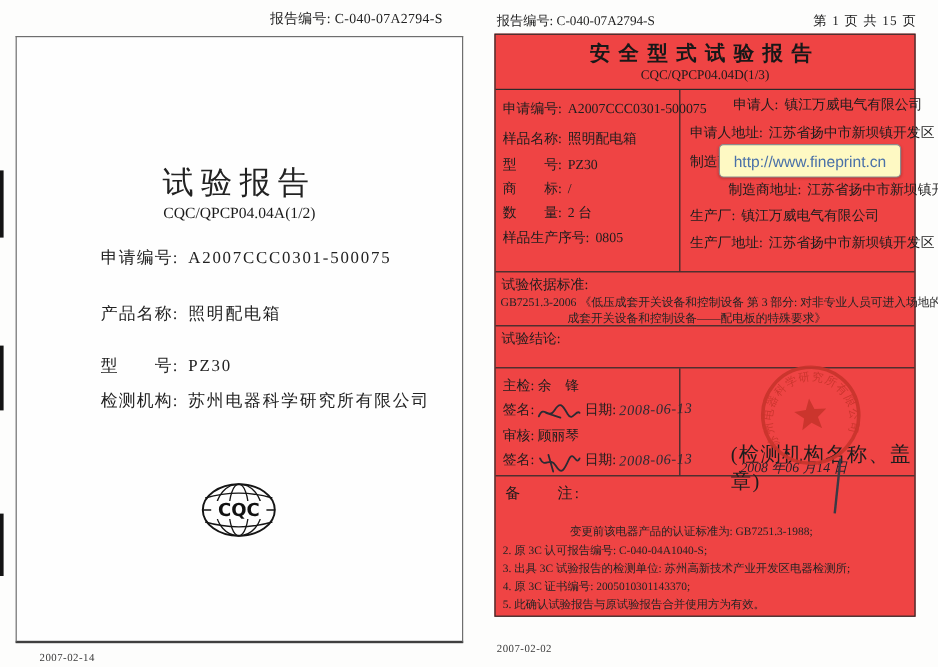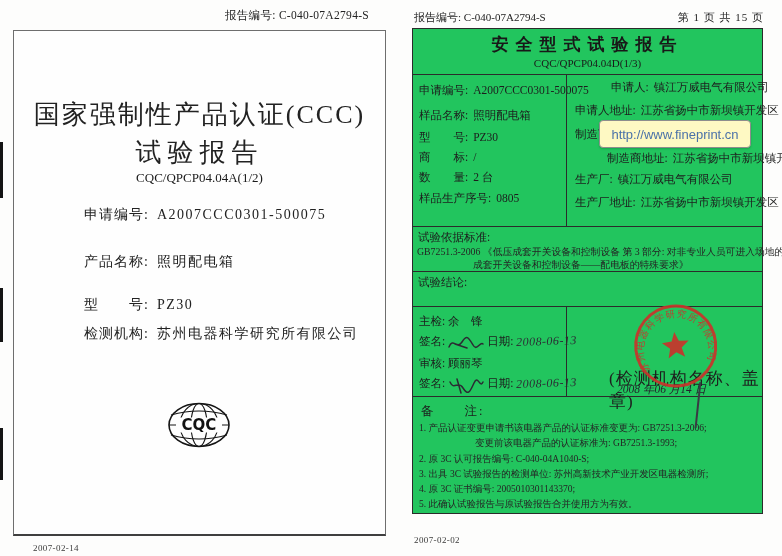--- a/index.html
+++ b/index.html
@@ -21,21 +21,21 @@
   .lp-code{position:absolute;top:139px;left:0;width:100%;text-align:center;font-size:13px;color:#1a1a1a;}
   .lp-field{position:absolute;left:70px;font-size:14px;letter-spacing:1px;color:#222;white-space:nowrap;}
   .lp-field .val{margin-left:8px;letter-spacing:1.5px;}
   .lp-logo{position:absolute;left:152px;top:370px;}
   .footer-date{position:absolute;font-size:9px;color:#3a3a3a;letter-spacing:.4px;}
   
   .rp-head-left{position:absolute;left:414px;top:10px;font-size:11px;color:#222;}
   .rp-head-right{position:absolute;left:660px;top:10px;width:104px;text-align:right;font-size:11px;color:#222;letter-spacing:1px;}
   .page-right{
     position:absolute;left:412px;top:28px;width:351px;height:486px;
-    border:1.5px solid #2b2b2b;background:#22c55e;box-sizing:border-box;
+    border:1.5px solid #2b2b2b;background:#ef4444;box-sizing:border-box;
   }
   .rp-row{position:relative;box-sizing:border-box;border-bottom:1px solid #2b2b2b;}
   .rp-row:last-child{border-bottom:none;}
   .rp-titlerow{height:46px;}
   .rp-title{position:absolute;top:4px;left:0;width:100%;text-align:center;
     font-size:17px;font-weight:bold;letter-spacing:7px;color:#181818;}
   .rp-doccode{position:absolute;top:28px;left:0;width:100%;text-align:center;font-size:11px;color:#1a1a1a;}
   .rp-inforow{height:152px;display:flex;}
   .rp-col-sample{width:153px;position:relative;}
   .rp-col-applicant{flex:1;position:relative;border-left:1px solid #2b2b2b;}
@@ -79,21 +79,20 @@
 <span class="edge-mark" style="top:142px;height:56px;"></span>
 <span class="edge-mark" style="top:288px;height:54px;"></span>
 <span class="edge-mark" style="top:428px;height:52px;"></span>
 
 <div class="lp-report">
   <span>报告编号:</span>
   <span>C-040-07A2794-S</span>
 </div>
 
 <div class="page-left">
-  <div class="lp-title1">国家强制性产品认证(CCC)</div>
   <div class="lp-title2">试验报告</div>
   <div class="lp-code">CQC/QPCP04.04A(1/2)</div>
 
   <div class="lp-field" style="top:175px;">
     <span>申请编号:</span><span class="val">A2007CCC0301-500075</span>
   </div>
   <div class="lp-field" style="top:222px;">
     <span>产品名称:</span><span class="val">照明配电箱</span>
   </div>
   <div class="lp-field" style="top:265px;">
@@ -196,22 +195,21 @@
             <textPath href="#ringPath" startOffset="2">苏州电器科学研究所有限公司</textPath>
           </text>
           <path d="M45,31 L48.6,40.2 L58.4,40.8 L50.8,47.1 L53.3,56.7 L45,51.3 L36.7,56.7 L39.2,47.1 L31.6,40.8 L41.4,40.2 Z" fill="#c8342c"></path>
         </svg>
       </div>
     </div>
   </div>
 
   <div class="rp-row rp-notesrow">
     <div class="notes-label">备　　注:</div>
-    <div class="note" style="top:25px;">1. 产品认证变更申请书该电器产品的认证标准变更为: GB7251.3-2006;</div>
-    <div class="note indent" style="top:40px;">变更前该电器产品的认证标准为: GB7251.3-1993;</div>
+    <div class="note indent" style="top:40px;">变更前该电器产品的认证标准为: GB7251.3-1988;</div>
     <div class="note" style="top:56px;">2. 原 3C 认可报告编号: C-040-04A1040-S;</div>
     <div class="note" style="top:71px;">3. 出具 3C 试验报告的检测单位: 苏州高新技术产业开发区电器检测所;</div>
     <div class="note" style="top:86px;">4. 原 3C 证书编号: 2005010301143370;</div>
     <div class="note" style="top:101px;">5. 此确认试验报告与原试验报告合并使用方为有效。</div>
   </div>
 </div>
 
 <div class="pen-stroke"></div>
 
 <div class="footer-date" style="left:414px;top:535px;">2007-02-02</div>

